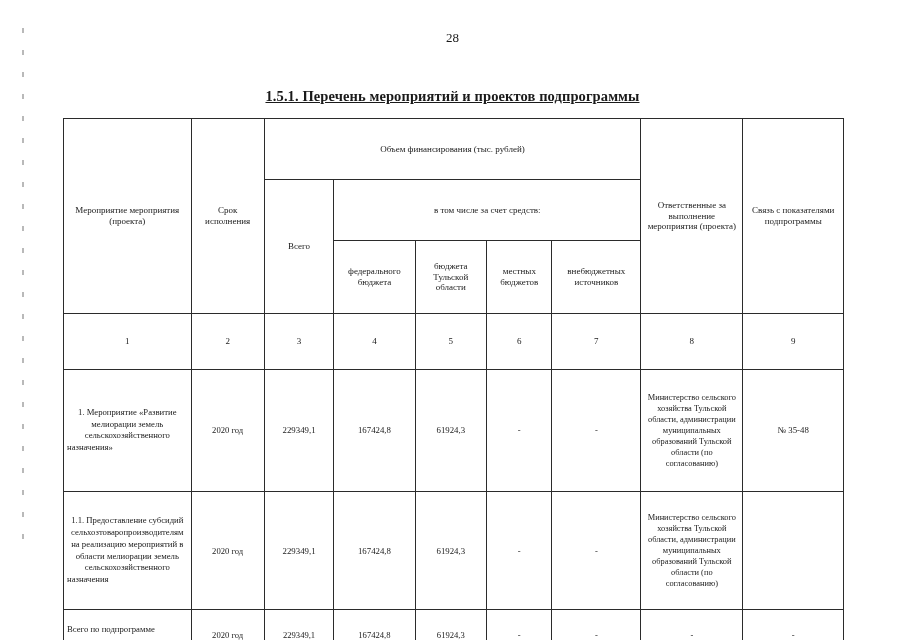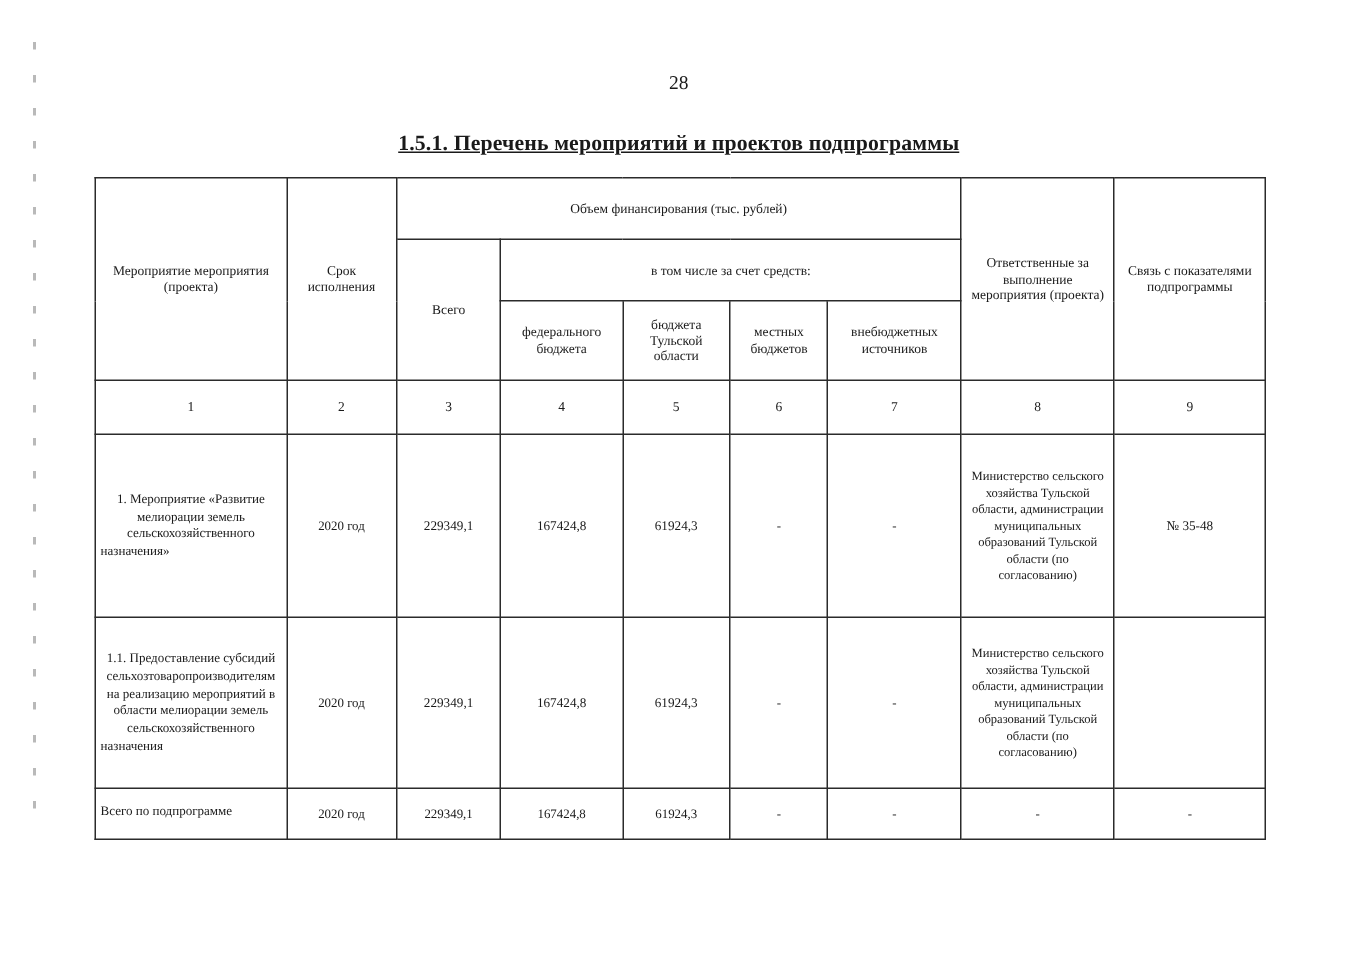--- a/index.html
+++ b/index.html
@@ -22,21 +22,20 @@
     box-sizing: border-box;
   }
   .page-number {
     position: absolute;
     top: 30px;
     left: 0;
     width: 905px;
     text-align: center;
     font-size: 13px;
     font-family: "Liberation Serif", serif;
-    margin-top: 17px;
   }
   .doc-title {
     position: absolute;
     top: 88px;
     left: 0;
     width: 905px;
     text-align: center;
     font-size: 14.5px;
     font-weight: bold;
     font-family: "Liberation Serif", serif;
@@ -61,21 +60,21 @@
     position: absolute;
     top: 118px;
     left: 63px;
     width: 781px;
     border-collapse: collapse;
     font-size: 8.6px;
     font-family: "Liberation Serif", serif;
   }
   table.main td, table.main th {
     border: 1px solid #2b2b2b;
-    padding: 10px 3px;
+    padding: 20px 3px;
     vertical-align: middle;
     text-align: center;
     font-weight: normal;
   }
   .hdr {
     font-size: 9px;
     line-height: 1.18;
   }
   .colnum td {
     font-size: 9px;

